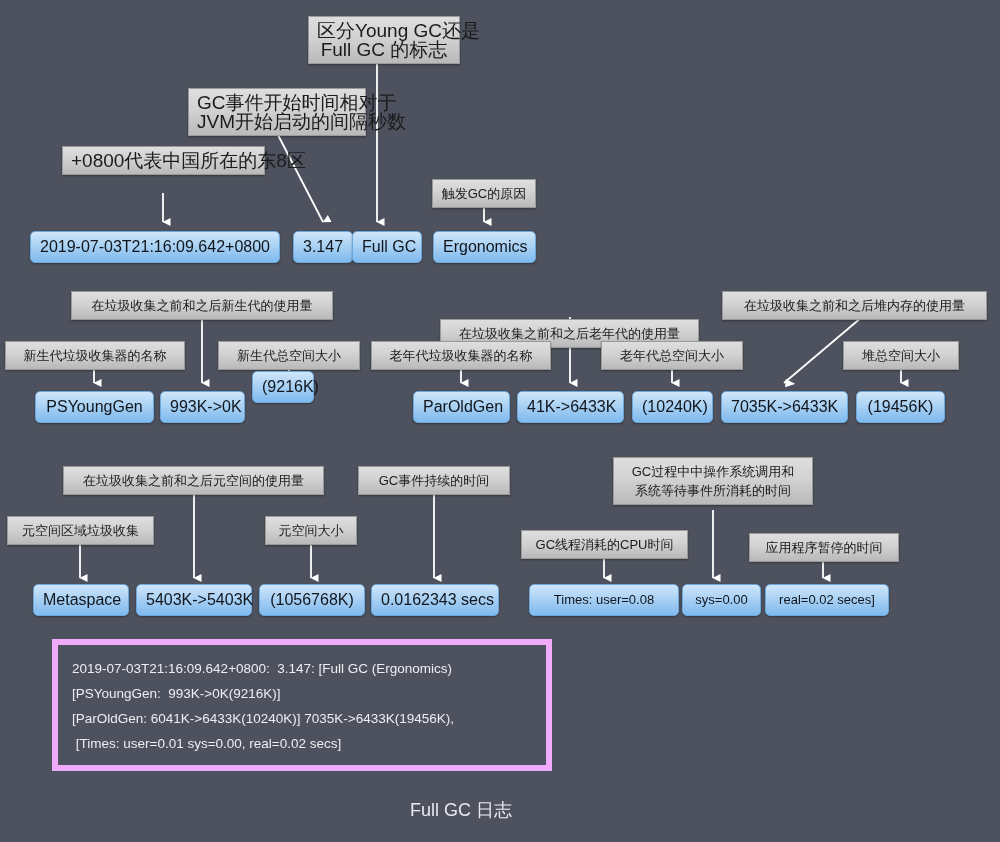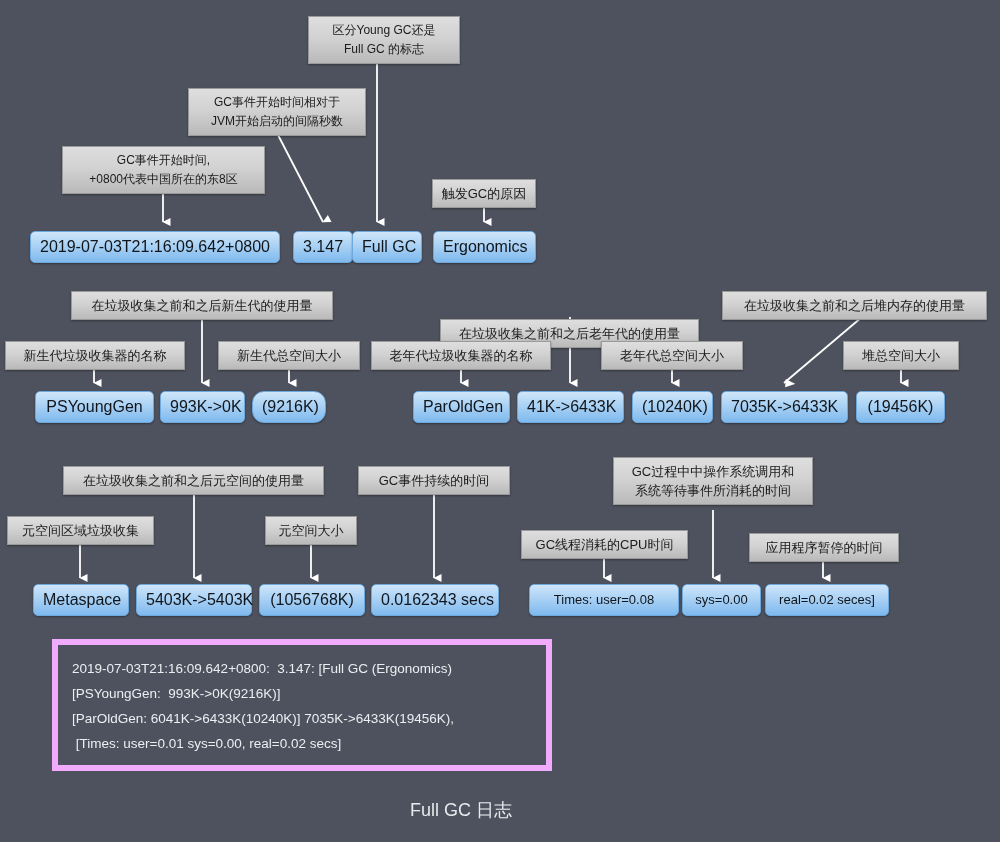--- a/index.html
+++ b/index.html
@@ -17,21 +17,21 @@
     background: #4e525e;
     overflow: hidden;
   }
   
   .callout {
     position: absolute;
     box-sizing: border-box;
     background: linear-gradient(180deg, #dedede 0%, #d2d2d2 45%, #b9b9b9 100%);
     border: 1px solid #9a9a9a;
     color: #1b1b1b;
-    font-size: 12px;
+    font-size: 19px;
     line-height: 19px;
     text-align: center;
     padding: 4px 8px;
     white-space: nowrap;
     box-shadow: 0 1px 2px rgba(0,0,0,0.35);
   }
   .callout.small { font-size: 13px; }
   
   .token {
     position: absolute;
@@ -120,21 +120,20 @@
       <line x1="311" y1="543" x2="311" y2="578" marker-end="url(#ah)"></line>
       <line x1="434" y1="494" x2="434" y2="578" marker-end="url(#ah)"></line>
 
       <line x1="713" y1="510" x2="713" y2="578" marker-end="url(#ah)"></line>
       <line x1="604" y1="556" x2="604" y2="578" marker-end="url(#ah)"></line>
       <line x1="823" y1="556" x2="823" y2="578" marker-end="url(#ah)"></line>
     </g>
   </svg>
 
   <div class="callout" style="left:62px; top:146px; width:203px;">
-    <div>GC事件开始时间,</div>
     <div>+0800代表中国所在的东8区</div>
   </div>
 
   <div class="callout" style="left:188px; top:88px; width:178px;">
     <div>GC事件开始时间相对于</div>
     <div>JVM开始启动的间隔秒数</div>
   </div>
 
   <div class="callout" style="left:308px; top:16px; width:152px;">
     <div>区分Young GC还是</div>
@@ -171,21 +170,21 @@
   </div>
   <div class="callout small" style="left:601px; top:341px; width:142px;">
     <div>老年代总空间大小</div>
   </div>
   <div class="callout small" style="left:843px; top:341px; width:116px;">
     <div>堆总空间大小</div>
   </div>
 
   <div class="token" style="left:35px; top:391px; width:119px;">PSYoungGen</div>
   <div class="token" style="left:160px; top:391px; width:85px;">993K-&gt;0K</div>
-  <div class="token" style="left:252px; top:391px; width:74px;border-radius:12px;">(9216K)</div>
+  <div class="token" style="left:252px; top:371px; width:62px;">(9216K)</div>
   <div class="token" style="left:413px; top:391px; width:97px;">ParOldGen</div>
   <div class="token" style="left:517px; top:391px; width:107px;">41K-&gt;6433K</div>
   <div class="token" style="left:632px; top:391px; width:81px;">(10240K)</div>
   <div class="token" style="left:721px; top:391px; width:127px;">7035K-&gt;6433K</div>
   <div class="token" style="left:856px; top:391px; width:89px;">(19456K)</div>
 
   <div class="callout small" style="left:63px; top:466px; width:261px;">
     <div>在垃圾收集之前和之后元空间的使用量</div>
   </div>
   <div class="callout small" style="left:358px; top:466px; width:152px;">

